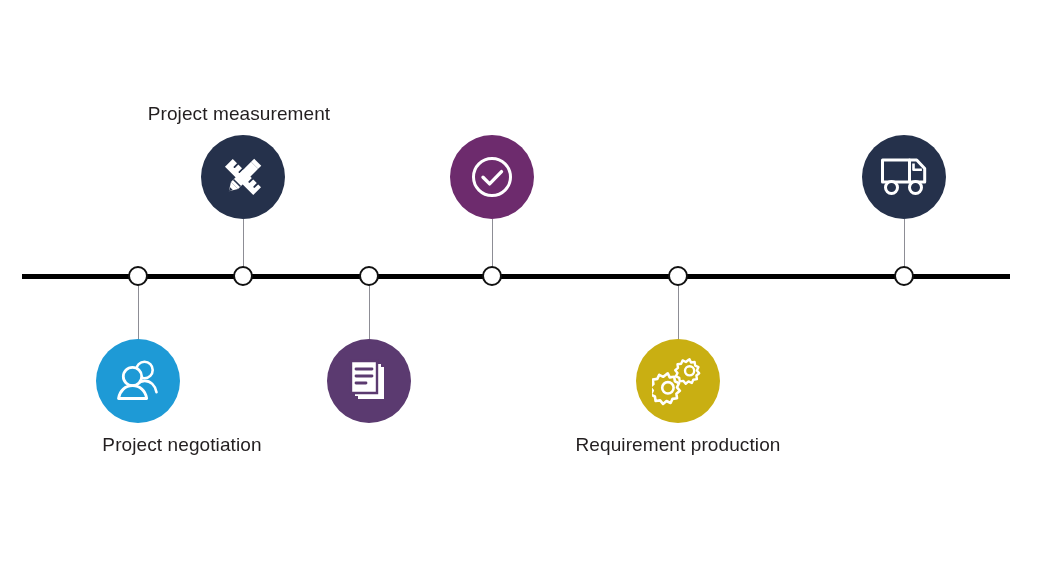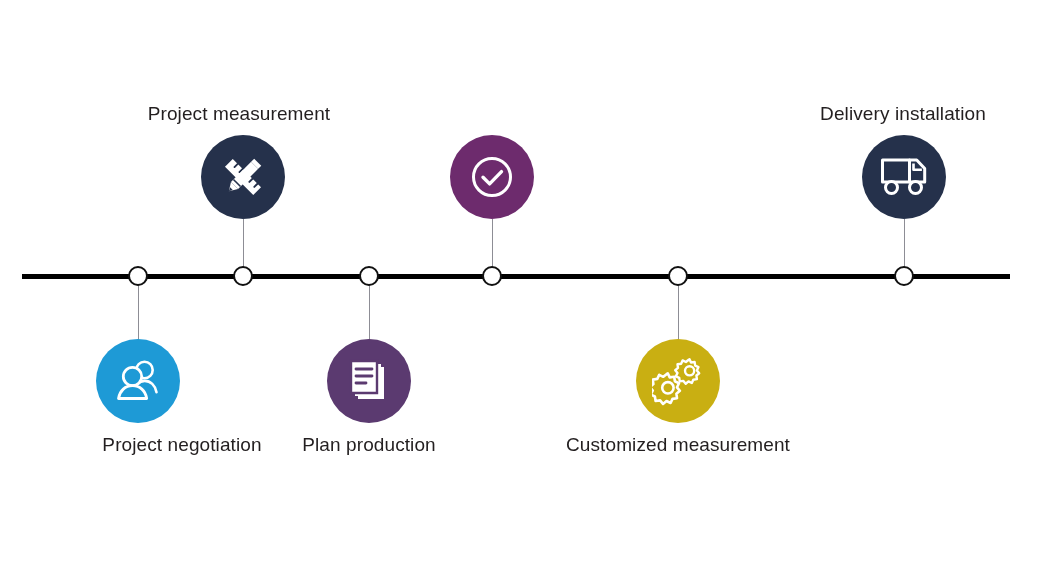--- a/index.html
+++ b/index.html
@@ -129,21 +129,20 @@
       <svg width="48" height="48" viewBox="0 0 48 48" fill="none">
 
         <path d="M13 10h26v32H13z" fill="#ffffff"></path>
         <path d="M10 7h26v32H10z" fill="#ffffff"></path>
 
         <path d="M6 4h26v32H6z" fill="#ffffff" stroke="#5b3a70" stroke-width="2.4"></path>
         <path d="M11 12h16M11 19h16M11 26h10" stroke="#5b3a70" stroke-width="2.8" stroke-linecap="round"></path>
       </svg>
     </span>
   </div>
-  <div class="step-label" style="left:369px; top:433px;">Plan production</div>
 
   <div class="stem" style="left:492px; top:219px; height:57px;"></div>
   <div class="axis-node" style="left:482px;"></div>
   <div class="bubble" style="left:450px; top:135px; background:#6d2b6d;">
     <span>
       <svg width="48" height="48" viewBox="0 0 48 48" fill="none">
         <circle cx="24" cy="24" r="18.5" stroke="#ffffff" stroke-width="3"></circle>
         <path d="M15 24.3l6.6 6.6L33.5 18.6" stroke="#ffffff" stroke-width="3.4" stroke-linecap="round" stroke-linejoin="round"></path>
       </svg>
     </span>
@@ -160,33 +159,32 @@
           <circle cx="37.6" cy="14.8" r="4.6"></circle>
         </g>
 
         <g stroke="#ffffff" stroke-width="2.6" fill="none" stroke-linejoin="round">
           <path d="M15.8 17.3l1.9 4.1 4.5-.6.7 4.5 4.1 1.9-2 4.1 2.9 3.5-3.5 2.9.6 4.5-4.5.7-1.9 4.1-4.1-2-3.5 2.9-2.9-3.5-4.5.6-.7-4.5-4.1-1.9 2-4.1-2.9-3.5 3.5-2.9-.6-4.5 4.5-.7 1.9-4.1 4.1 2 3.5-2.9z"></path>
           <circle cx="15.9" cy="31.8" r="5.7"></circle>
         </g>
       </svg>
     </span>
   </div>
-  <div class="step-label" style="left:678px; top:433px;">Customized measurement</div>
+  <div class="step-label" style="left:678px; top:433px;">Requirement production</div>
 
   <div class="stem" style="left:904px; top:219px; height:57px;"></div>
   <div class="axis-node" style="left:894px;"></div>
   <div class="bubble" style="left:862px; top:135px; background:#25314b;">
     <span>
       <svg width="50" height="44" viewBox="0 0 50 44" fill="none">
 
         <path d="M3.5 5h27v22h-27z" stroke="#ffffff" stroke-width="3" stroke-linejoin="round"></path>
 
         <path d="M30.5 5h7.2l8 8.6V27h-15.2z" stroke="#ffffff" stroke-width="3" stroke-linejoin="round"></path>
         <path d="M34.5 8.6v6.2h8.4" stroke="#ffffff" stroke-width="2.6" stroke-linejoin="round"></path>
 
         <circle cx="12.5" cy="32.5" r="6" stroke="#ffffff" stroke-width="3" fill="#25314b"></circle>
         <circle cx="36.5" cy="32.5" r="6" stroke="#ffffff" stroke-width="3" fill="#25314b"></circle>
       </svg>
     </span>
   </div>
-  <div class="step-label" style="left:903px; top:102px;">Delivery installation</div>
 
 </div>
 
 </body></html>

